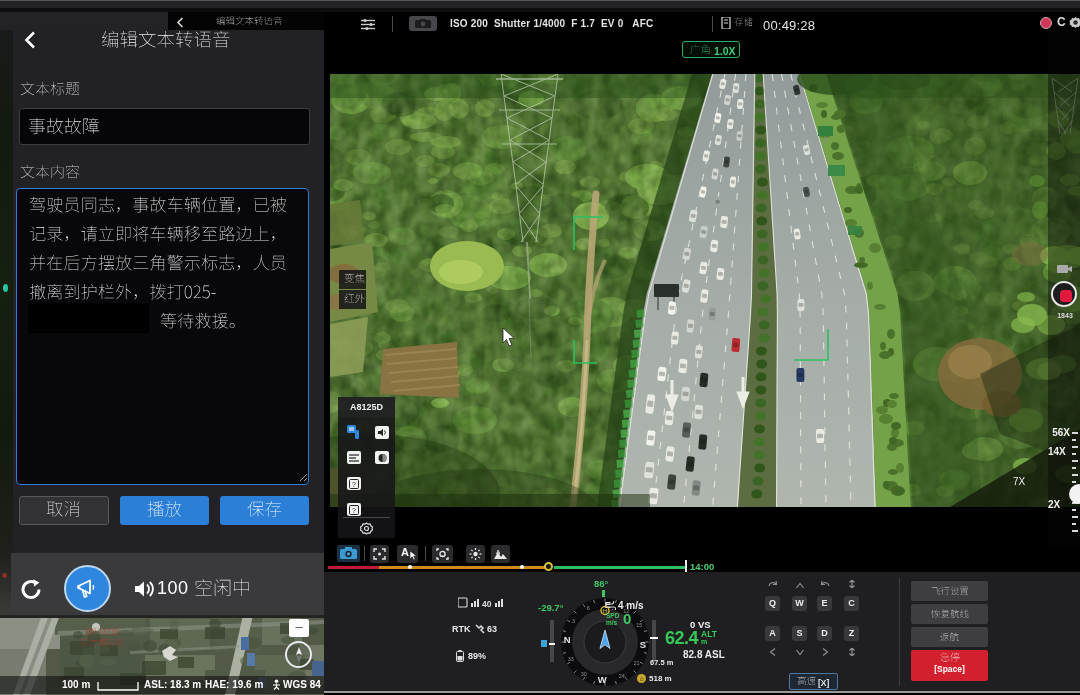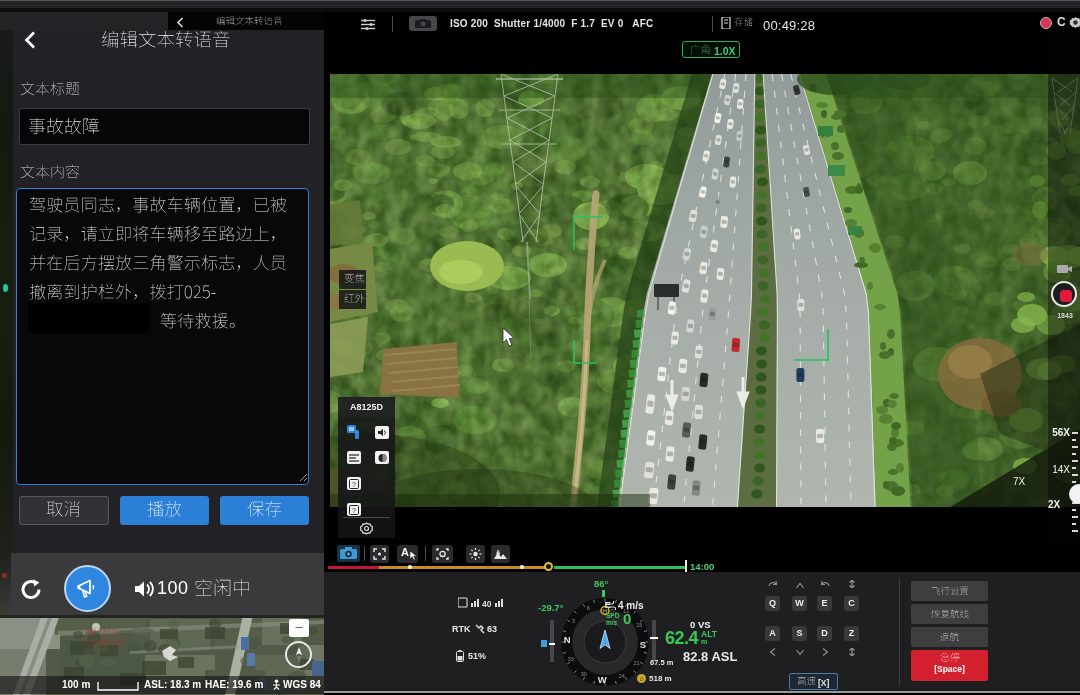--- a/index.html
+++ b/index.html
@@ -1151,21 +1151,21 @@
 </svg>
 <div class="a" style="left:1048px;top:30px;width:32px;height:515px;background:rgba(8,8,8,.42)"></div>
 <svg class="a" style="left:1057px;top:263px" width="15" height="11" viewBox="0 0 15 11">
       <rect x="0" y="2" width="11" height="8" rx="1" fill="#aaa"></rect>
       <path d="M11 5 L15 3 L15 9 L11 7 Z" fill="#aaa"></path>
     </svg>
 <div class="a" style="left:1051px;top:281px;width:26px;height:26px;border-radius:50%;background:#1d1d1f;border:2px solid #e8e8e8"></div>
 <div class="a" style="left:1060px;top:290px;width:12px;height:12px;border-radius:3.5px;background:#e01a3c"></div>
 <div class="a" style="left:1052px;top:312px;width:26px;text-align:center;color:#ddd;font-size:7px;font-weight:bold">1843</div>
 <div class="a" style="left:1048px;top:427px;width:22px;text-align:right;color:#f0f0f0;font-size:10px;font-weight:bold">56X</div>
-<div class="a" style="left:1048px;top:464px;width:22px;text-align:right;color:#f0f0f0;font-size:10px;font-weight:normal">14X</div>
+<div class="a" style="left:1048px;top:446px;width:22px;text-align:left;color:#f0f0f0;font-size:10px;font-weight:bold">14X</div>
 <div class="a" style="left:1008px;top:476px;width:22px;text-align:center;color:#f0f0f0;font-size:10px;font-weight:normal">7X</div>
 <div class="a" style="left:1048px;top:499px;width:22px;color:#f0f0f0;font-size:10px;font-weight:bold">2X</div>
 <div class="a" style="left:1104px;top:523px;width:22px;text-align:right;color:#f0f0f0;font-size:10px;font-weight:bold">1X</div>
 <div class="a" style="left:1072px;top:432px;width:6px;height:1.5px;background:#d8d8d8"></div>
 <div class="a" style="left:1072px;top:439px;width:4px;height:1.5px;background:#d8d8d8"></div>
 <div class="a" style="left:1072px;top:446px;width:6px;height:1.5px;background:#d8d8d8"></div>
 <div class="a" style="left:1072px;top:453px;width:4px;height:1.5px;background:#d8d8d8"></div>
 <div class="a" style="left:1072px;top:460px;width:6px;height:1.5px;background:#d8d8d8"></div>
 <div class="a" style="left:1072px;top:467px;width:4px;height:1.5px;background:#d8d8d8"></div>
 <div class="a" style="left:1072px;top:474px;width:6px;height:1.5px;background:#d8d8d8"></div>
@@ -1253,21 +1253,21 @@
 <div class="a" style="left:452px;top:624px;color:#e8e8e8;font-size:9px;font-weight:bold">RTK</div>
 <svg class="a" style="left:474px;top:624px" width="11" height="10" viewBox="0 0 11 10">
       <path d="M2 1 L5 4 L7 2 L9 4 L7 6 L10 9" stroke="#ddd" stroke-width="1.5" fill="none"></path>
     </svg>
 <div class="a" style="left:487px;top:624px;color:#e8e8e8;font-size:9px;font-weight:bold">63</div>
 <svg class="a" style="left:456px;top:650px" width="8" height="12" viewBox="0 0 8 12">
       <rect x="0.5" y="1.5" width="7" height="10" rx="1" fill="none" stroke="#ddd" stroke-width="1"></rect>
       <rect x="2.5" y="0" width="3" height="1.5" fill="#ddd"></rect>
       <rect x="1.5" y="6" width="5" height="4.5" fill="#ddd"></rect>
     </svg>
-<div class="a" style="left:468px;top:651px;color:#e8e8e8;font-size:9px;font-weight:bold">51%</div>
+<div class="a" style="left:468px;top:651px;color:#e8e8e8;font-size:9px;font-weight:bold">89%</div>
 <div class="a" style="left:538px;top:602px;color:#3fc862;font-size:9.5px;font-weight:bold">-29.7°</div>
 <div class="a" style="left:550px;top:620px;width:4px;height:42px;background:#47474b"></div>
 <div class="a" style="left:549px;top:643px;width:6px;height:2px;background:#fff"></div>
 <div class="a" style="left:541px;top:640px;width:6px;height:7px;background:#3f9fd8"></div>
 <div class="a" style="left:652px;top:620px;width:4px;height:42px;background:#47474b"></div>
 <div class="a" style="left:650px;top:637px;width:8px;height:2px;background:#fff"></div>
 <div class="a" style="left:594px;top:578px;color:#3fc862;font-size:9.5px;font-weight:bold">86°</div>
 <div class="a" style="left:602px;top:590px;width:2.5px;height:7px;background:#3fc862"></div>
 <svg class="a" style="left:560px;top:597px" width="90" height="90" viewBox="0 0 90 90">
 <circle cx="45" cy="45" r="44" fill="#0c0c0e"></circle>
@@ -1315,21 +1315,21 @@
 </svg>
 <svg class="a" style="left:606px;top:601px" width="10" height="9" viewBox="0 0 10 9">
       <path d="M0 3 L6 3 A2 2 0 1 0 4 0 M0 6 L8 6 A1.8 1.8 0 1 1 6.2 8.5" stroke="#ddd" stroke-width="1.1" fill="none"></path>
     </svg>
 <div class="a" style="left:618px;top:600px;color:#e8e8e8;font-size:10px;font-weight:bold">4 m/s</div>
 <div class="a" style="left:606px;top:613px;color:#3fc862;font-size:6.5px;font-weight:bold;line-height:6.5px">SPD<br>m/s</div>
 <div class="a" style="left:623px;top:610px;color:#3fc862;font-size:15px;font-weight:bold">0</div>
 <div class="a" style="left:690px;top:619px;color:#f2f2f2;font-size:9.5px;font-weight:bold">0 VS</div>
 <div class="a" style="left:665px;top:628px;color:#35c957;font-size:18px;font-weight:bold;letter-spacing:-.5px">62.4</div>
 <div class="a" style="left:701px;top:631px;color:#35c957;font-size:8.5px;font-weight:bold;line-height:7px">ALT<br><span style="font-size:7px">m</span></div>
-<div class="a" style="left:683px;top:649px;color:#e8e8e8;font-size:13px;font-weight:bold">82.8 ASL</div>
+<div class="a" style="left:683px;top:649px;color:#e8e8e8;font-size:10px;font-weight:bold">82.8 ASL</div>
 <div class="a" style="left:650px;top:658px;color:#e8e8e8;font-size:7.5px;font-weight:bold">67.5 m</div>
 <div class="a" style="left:637px;top:674px;width:9px;height:9px;border-radius:50%;background:#caa82c;color:#222;font-size:7px;text-align:center;line-height:9px;font-weight:bold">⌂</div>
 <div class="a" style="left:649px;top:674px;color:#e8e8e8;font-size:8px;font-weight:bold">518 m</div>
 <div class="a" style="left:765px;top:596px;width:15px;height:15px;background:#39393c;border-radius:3px;color:#eee;font-size:9px;font-weight:bold;text-align:center;line-height:15px">Q</div>
 <div class="a" style="left:792px;top:596px;width:15px;height:15px;background:#39393c;border-radius:3px;color:#eee;font-size:9px;font-weight:bold;text-align:center;line-height:15px">W</div>
 <div class="a" style="left:817px;top:596px;width:15px;height:15px;background:#39393c;border-radius:3px;color:#eee;font-size:9px;font-weight:bold;text-align:center;line-height:15px">E</div>
 <div class="a" style="left:844px;top:596px;width:15px;height:15px;background:#39393c;border-radius:3px;color:#eee;font-size:9px;font-weight:bold;text-align:center;line-height:15px">C</div>
 <div class="a" style="left:765px;top:626px;width:15px;height:15px;background:#39393c;border-radius:3px;color:#eee;font-size:9px;font-weight:bold;text-align:center;line-height:15px">A</div>
 <div class="a" style="left:792px;top:626px;width:15px;height:15px;background:#39393c;border-radius:3px;color:#eee;font-size:9px;font-weight:bold;text-align:center;line-height:15px">S</div>
 <div class="a" style="left:817px;top:626px;width:15px;height:15px;background:#39393c;border-radius:3px;color:#eee;font-size:9px;font-weight:bold;text-align:center;line-height:15px">D</div>

